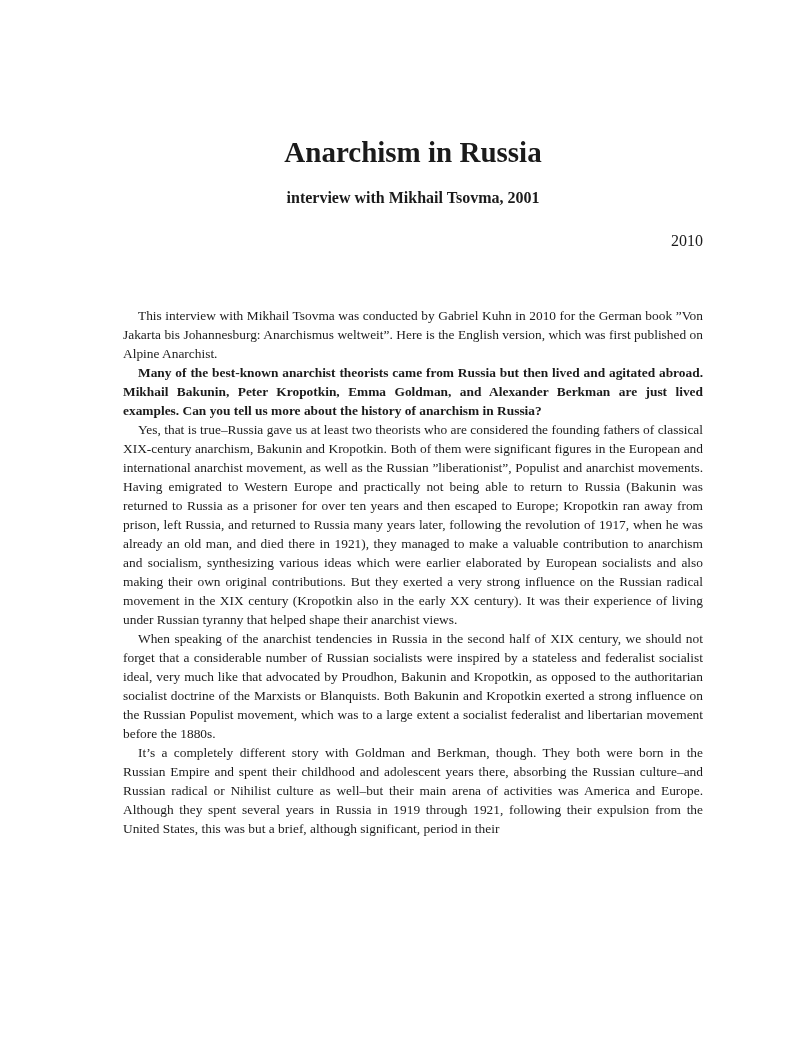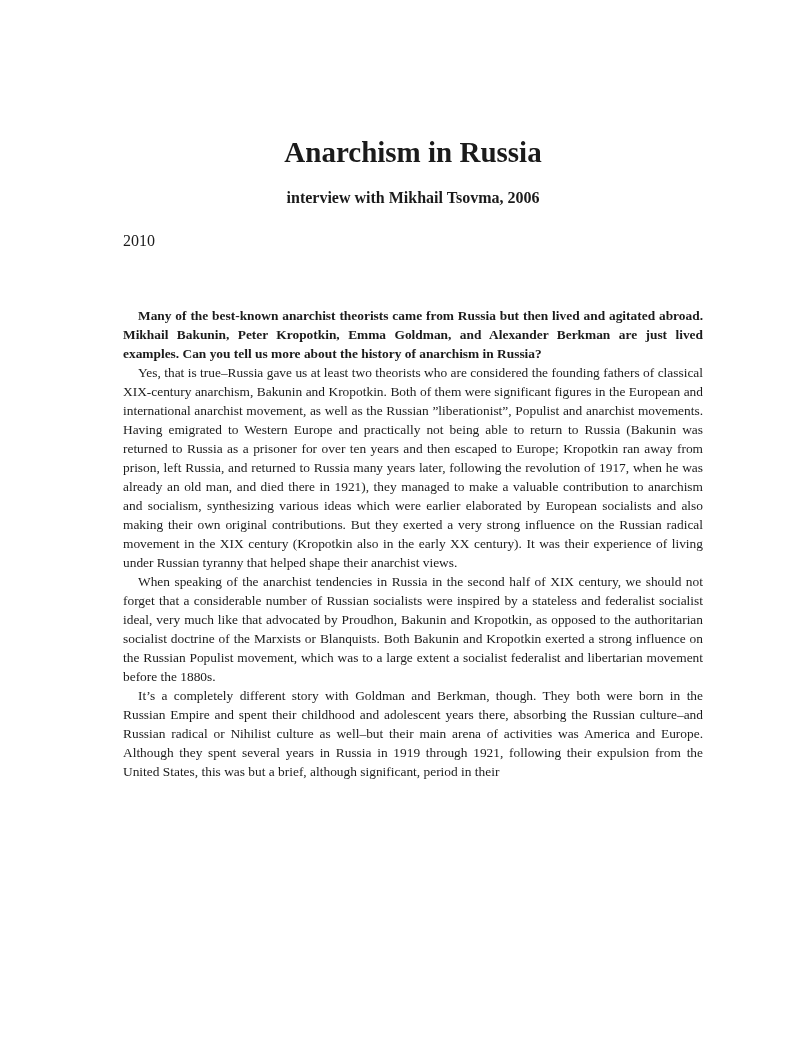--- a/index.html
+++ b/index.html
@@ -38,21 +38,21 @@
   }
   .doc-authors {
     font-size: 19px;
     line-height: 24px;
     text-align: center;
     margin: 28px 0 0 0;
   }
   .doc-date {
     font-size: 16px;
     line-height: 20px;
-    text-align: left;
+    text-align: right;
     margin: 23px 0 0 0;
   }
   .article-body {
     margin-top: 55px;
   }
   .article-body p {
     font-size: 13.4px;
     line-height: 19px;
     text-align: justify;
     text-indent: 15px;
@@ -61,23 +61,24 @@
   .article-body p.q-bold {
     font-weight: bold;
   }
 </style>
 </head>
 <body>
 
 <div class="page">
   <div class="column">
     <h1 class="doc-title">Anarchism in Russia</h1>
-    <h2 class="doc-subtitle">interview with Mikhail Tsovma, 2006</h2>
+    <h2 class="doc-subtitle">interview with Mikhail Tsovma, 2001</h2>
     <div class="doc-date">2010</div>
 
     <div class="article-body">
+      <p>This interview with Mikhail Tsovma was conducted by Gabriel Kuhn in 2010 for the German book ”Von Jakarta bis Johannesburg: Anarchismus weltweit”. Here is the English version, which was first published on Alpine Anarchist.</p>
       <p class="q-bold">Many of the best-known anarchist theorists came from Russia but then lived and agitated abroad. Mikhail Bakunin, Peter Kropotkin, Emma Goldman, and Alexander Berkman are just lived examples. Can you tell us more about the history of anarchism in Russia?</p>
       <p>Yes, that is true–Russia gave us at least two theorists who are considered the founding fathers of classical XIX-century anarchism, Bakunin and Kropotkin. Both of them were significant figures in the European and international anarchist movement, as well as the Russian ”liberationist”, Populist and anarchist movements. Having emigrated to Western Europe and practically not being able to return to Russia (Bakunin was returned to Russia as a prisoner for over ten years and then escaped to Europe; Kropotkin ran away from prison, left Russia, and returned to Russia many years later, following the revolution of 1917, when he was already an old man, and died there in 1921), they managed to make a valuable contribution to anarchism and socialism, synthesizing various ideas which were earlier elaborated by European socialists and also making their own original contributions. But they exerted a very strong influence on the Russian radical movement in the XIX century (Kropotkin also in the early XX century). It was their experience of living under Russian tyranny that helped shape their anarchist views.</p>
       <p>When speaking of the anarchist tendencies in Russia in the second half of XIX century, we should not forget that a considerable number of Russian socialists were inspired by a stateless and federalist socialist ideal, very much like that advocated by Proudhon, Bakunin and Kropotkin, as opposed to the authoritarian socialist doctrine of the Marxists or Blanquists. Both Bakunin and Kropotkin exerted a strong influence on the Russian Populist movement, which was to a large extent a socialist federalist and libertarian movement before the 1880s.</p>
       <p>It’s a completely different story with Goldman and Berkman, though. They both were born in the Russian Empire and spent their childhood and adolescent years there, absorbing the Russian culture–and Russian radical or Nihilist culture as well–but their main arena of activities was America and Europe. Although they spent several years in Russia in 1919 through 1921, following their expulsion from the United States, this was but a brief, although significant, period in their</p>
     </div>
   </div>
 </div>
 
 </body></html>

